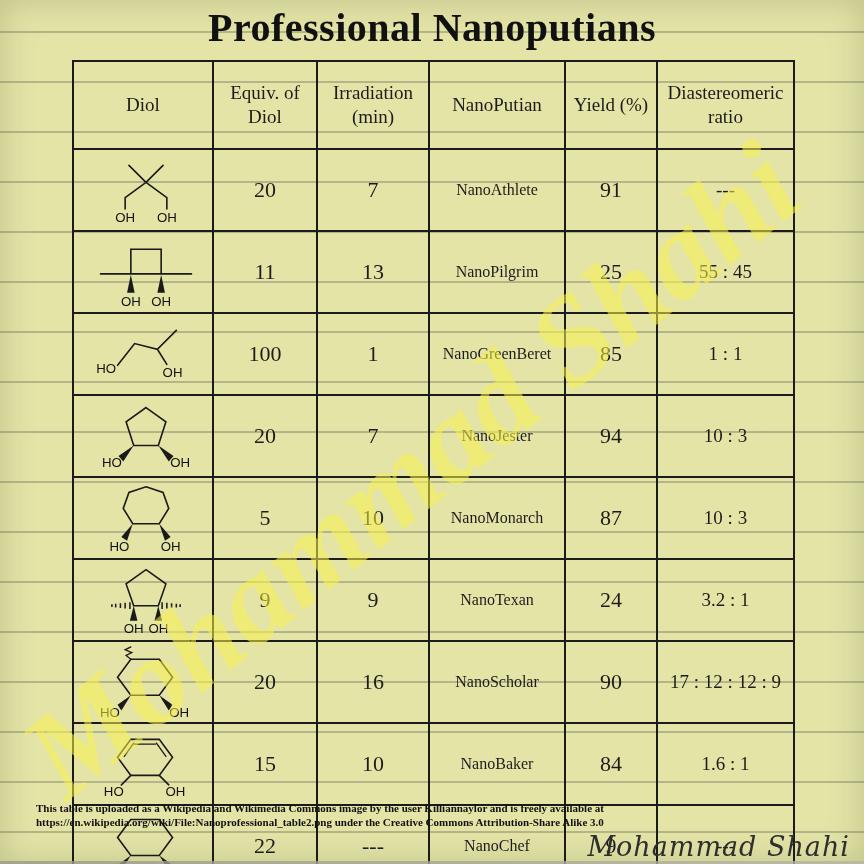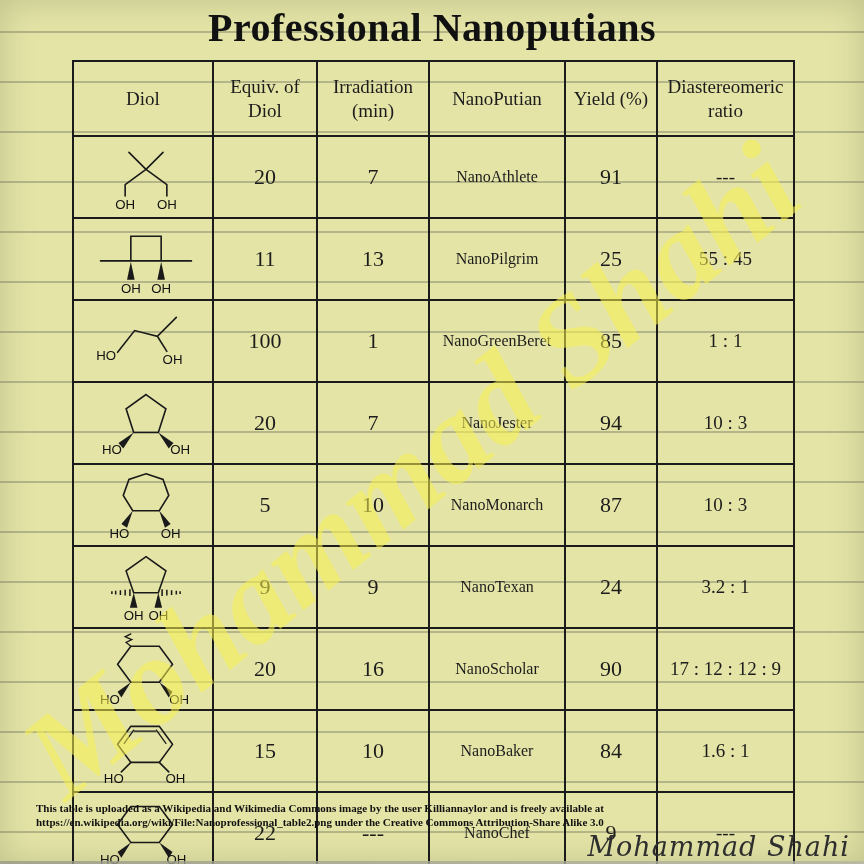--- a/index.html
+++ b/index.html
@@ -85,21 +85,21 @@
   <table class="nano-table">
     <colgroup>
       <col class="col-diol">
         <col class="col-equiv">
         <col class="col-irr">
       <col class="col-name">
         <col class="col-yield">
         <col class="col-ratio">
     </colgroup>
     <tbody>
-        <tr style="height:75px;margin-top:39px;">
+        <tr style="height:88px;margin-top:39px;">
       <th>Diol</th>
       <th>Equiv. of Diol</th>
       <th>Irradiation (min)</th>
       <th>NanoPutian</th>
       <th>Yield (%)</th>
       <th>Diastereomeric ratio</th>
     </tr>
 
     <tr>
       <td class="diol-cell">

